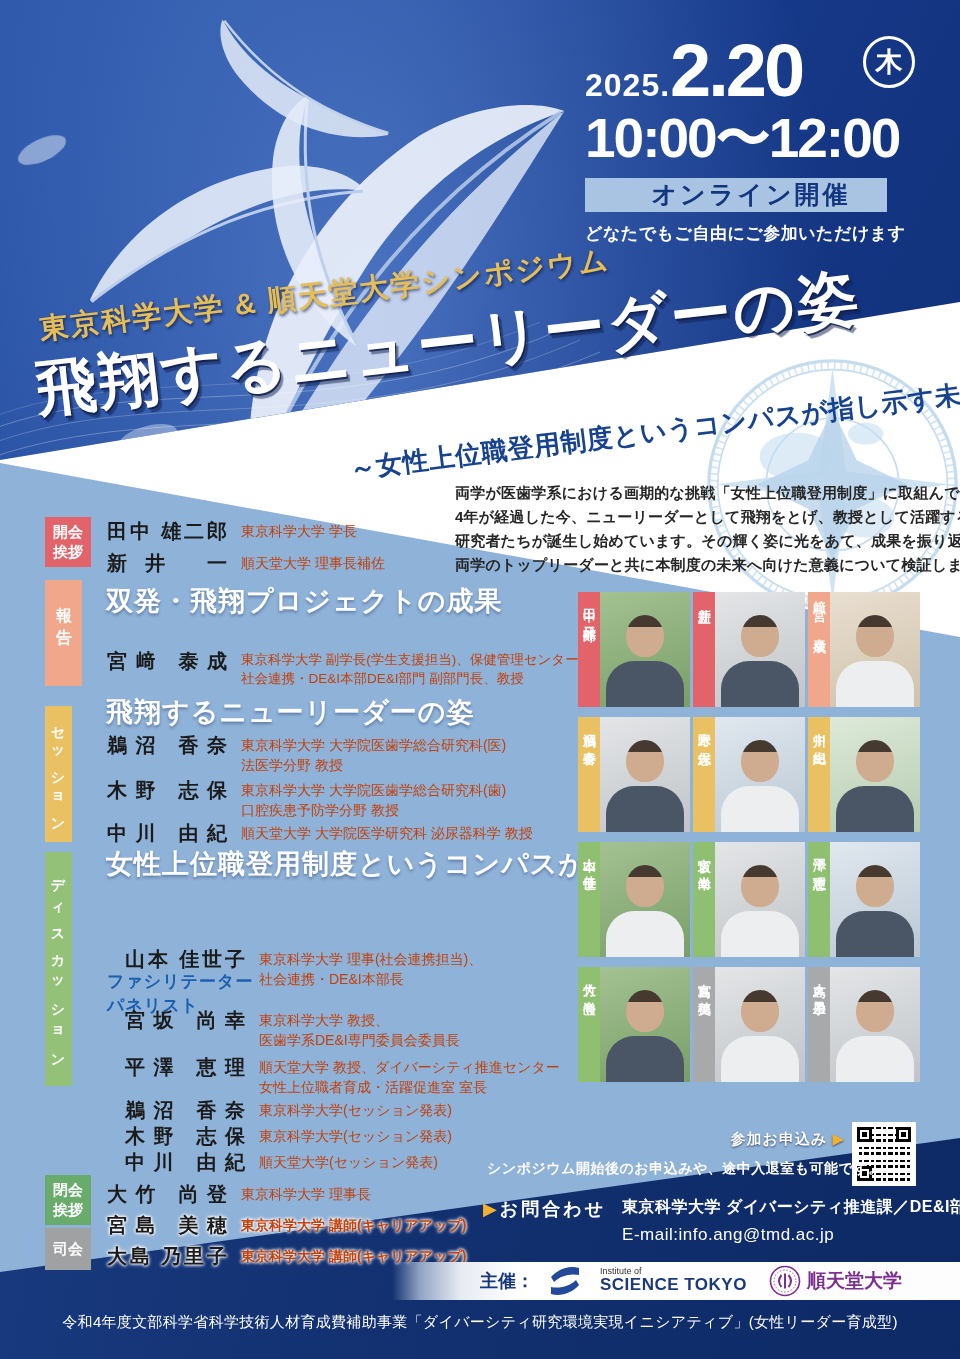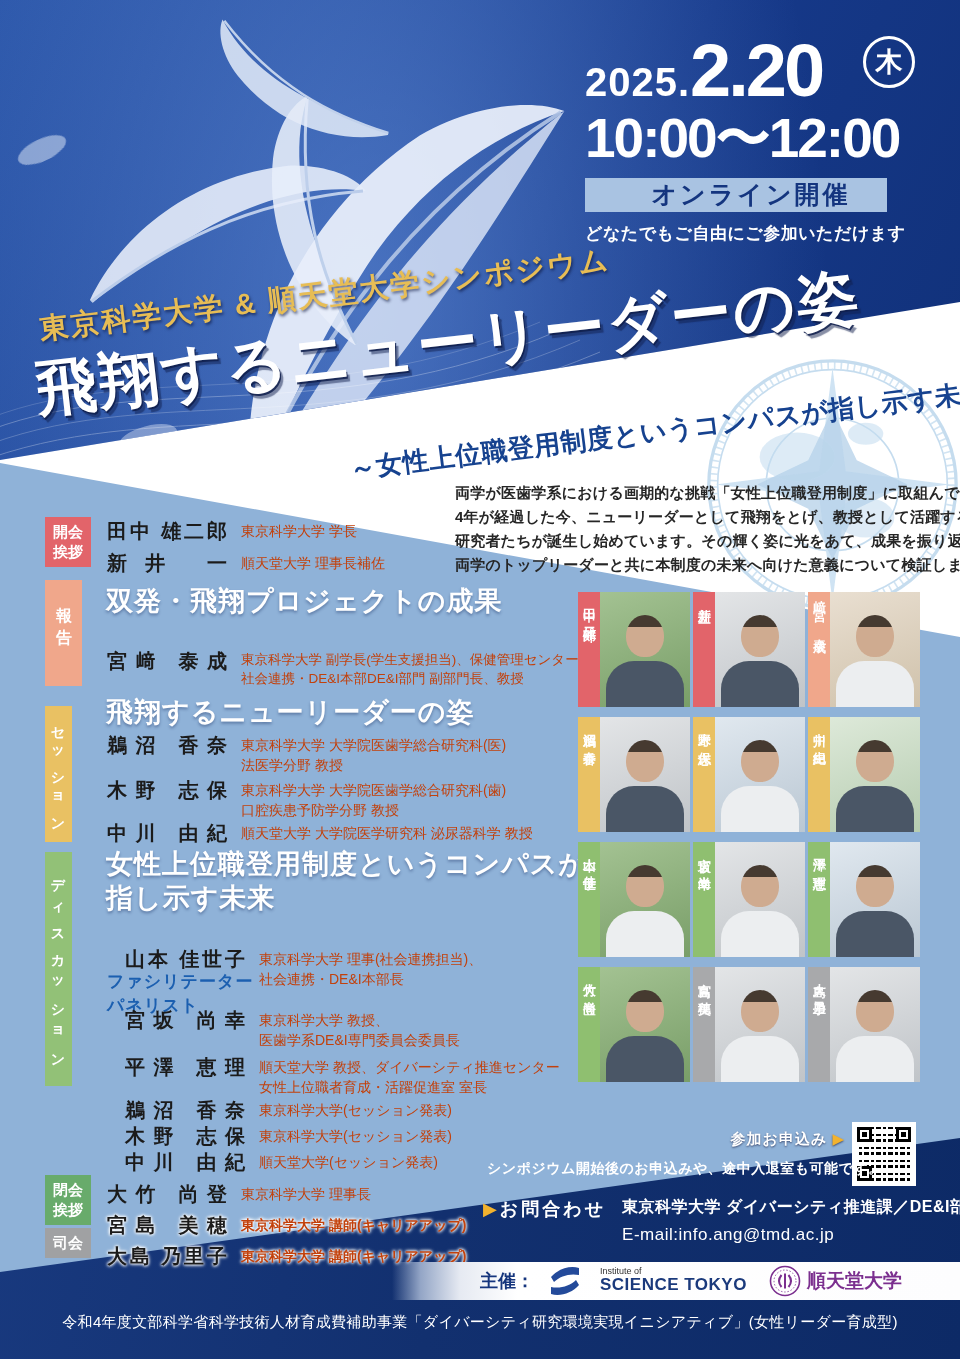--- a/index.html
+++ b/index.html
@@ -13,21 +13,21 @@
                linear-gradient(115deg,#2a55a8 0%,#16398a 45%,#0c2a6b 100%);
     clip-path:polygon(0 0,100% 0,100% 302px,0 460px);}
   .compass{position:absolute;left:700px;top:352px;width:265px;height:265px;opacity:.75;z-index:3;}
   .bg-bottom{position:absolute;inset:0;z-index:4;
     background:linear-gradient(100deg,#1b3d85 0%,#12306f 55%,#0d2a66 100%);
     clip-path:polygon(0 1272px,100% 1138px,100% 100%,0 100%);}
   .feathers{position:absolute;left:0;top:0;width:600px;height:480px;}
   
   .date{position:absolute;left:585px;top:34px;width:332px;color:#fff;z-index:10;}
   .date-l1{display:flex;align-items:baseline;position:relative;}
-  .date-pre{font-size:40px;font-weight:bold;letter-spacing:1px;}
+  .date-pre{font-size:32px;font-weight:bold;letter-spacing:1px;}
   .date-main{font-size:74px;font-weight:bold;letter-spacing:-3px;line-height:1;}
   .wd{position:absolute;right:2px;top:2px;width:46px;height:46px;border:3px solid #fff;border-radius:50%;
     display:flex;align-items:center;justify-content:center;font-size:27px;font-weight:bold;}
   .time{font-size:55px;font-weight:bold;letter-spacing:-2px;line-height:1.05;margin-top:2px;white-space:nowrap;}
   .badge{margin-top:10px;width:272px;height:34px;background:#a9c3e2;color:#14357f;
     font-size:25px;font-weight:bold;letter-spacing:3px;display:flex;align-items:center;justify-content:center;padding-left:30px;}
   .adm{font-size:17px;font-weight:bold;margin-top:10px;letter-spacing:.5px;white-space:nowrap;}
   
   .series{position:absolute;left:40px;top:310px;transform:rotate(-7deg);transform-origin:left center;
     color:#e7bd55;font-size:29px;font-weight:bold;letter-spacing:2px;white-space:nowrap;z-index:10;
@@ -43,21 +43,21 @@
   
   .slabel{position:absolute;left:45px;color:#fff;font-weight:bold;z-index:10;box-sizing:border-box;
     display:flex;align-items:center;justify-content:center;text-align:center;}
   .sq{width:46px;font-size:15px;line-height:1.35;word-break:break-all;padding:2px 7px;}
   .vert{writing-mode:vertical-rl;text-orientation:upright;}
   .lab-opening{top:517px;height:50px;background:#e2646a;}
   .lab-report{top:580px;height:106px;width:37px;background:#f0a78b;font-size:16px;letter-spacing:22px;padding-top:14px;justify-content:flex-start;}
   .lab-session{top:706px;height:136px;width:27px;background:#e9c163;font-size:14px;letter-spacing:7px;}
   .lab-discussion{top:852px;height:234px;width:27px;background:#92c177;font-size:14px;letter-spacing:9px;}
   .lab-closing{top:1175px;height:50px;background:#68ab6b;}
-  .lab-mc{top:1228px;height:30px;background:#a0a1a3;}
+  .lab-mc{top:1228px;height:42px;background:#a0a1a3;}
   .prow{position:absolute;left:107px;display:flex;align-items:flex-start;gap:14px;z-index:10;}
   .ind{left:125px;}
   .pname{font-weight:bold;font-size:20px;color:#1b1b1b;width:120px;flex:none;
     text-align:justify;text-align-last:justify;white-space:normal;}
   .paffil{font-size:14px;color:#c2410c;line-height:1.4;padding-top:4px;}
   .phead{position:absolute;left:106px;color:#fff;font-weight:bold;font-size:27px;line-height:1.25;
     letter-spacing:1px;white-space:nowrap;z-index:10;text-shadow:0 2px 3px rgba(20,40,90,.4);}
   .psub{position:absolute;left:107px;color:#1b5fb0;font-weight:bold;font-size:17px;letter-spacing:1px;z-index:10;}
   .glow .pname,.glow .paffil{text-shadow:0 0 3px #fff,0 0 3px #fff,0 0 4px #fff;}
   
@@ -227,21 +227,20 @@
       <div>口腔疾患予防学分野 教授</div>
     </span>
   </div>
   <div class="prow" style="top:820px">
     <span class="pname">中川 由紀</span>
     <span class="paffil">順天堂大学 大学院医学研究科 泌尿器科学 教授</span>
   </div>
 
   <div class="phead" style="top:848px">
     <div>女性上位職登用制度というコンパスが</div>
-    <div>指し示す未来</div>
   </div>
   <div class="psub" style="top:970px">ファシリテーター</div>
   <div class="prow ind" style="top:946px">
     <span class="pname">山本 佳世子</span>
     <span class="paffil">
       <div>東京科学大学 理事(社会連携担当)、</div>
       <div>社会連携・DE&amp;I本部長</div>
     </span>
   </div>
   <div class="psub" style="top:994px">パネリスト</div>

